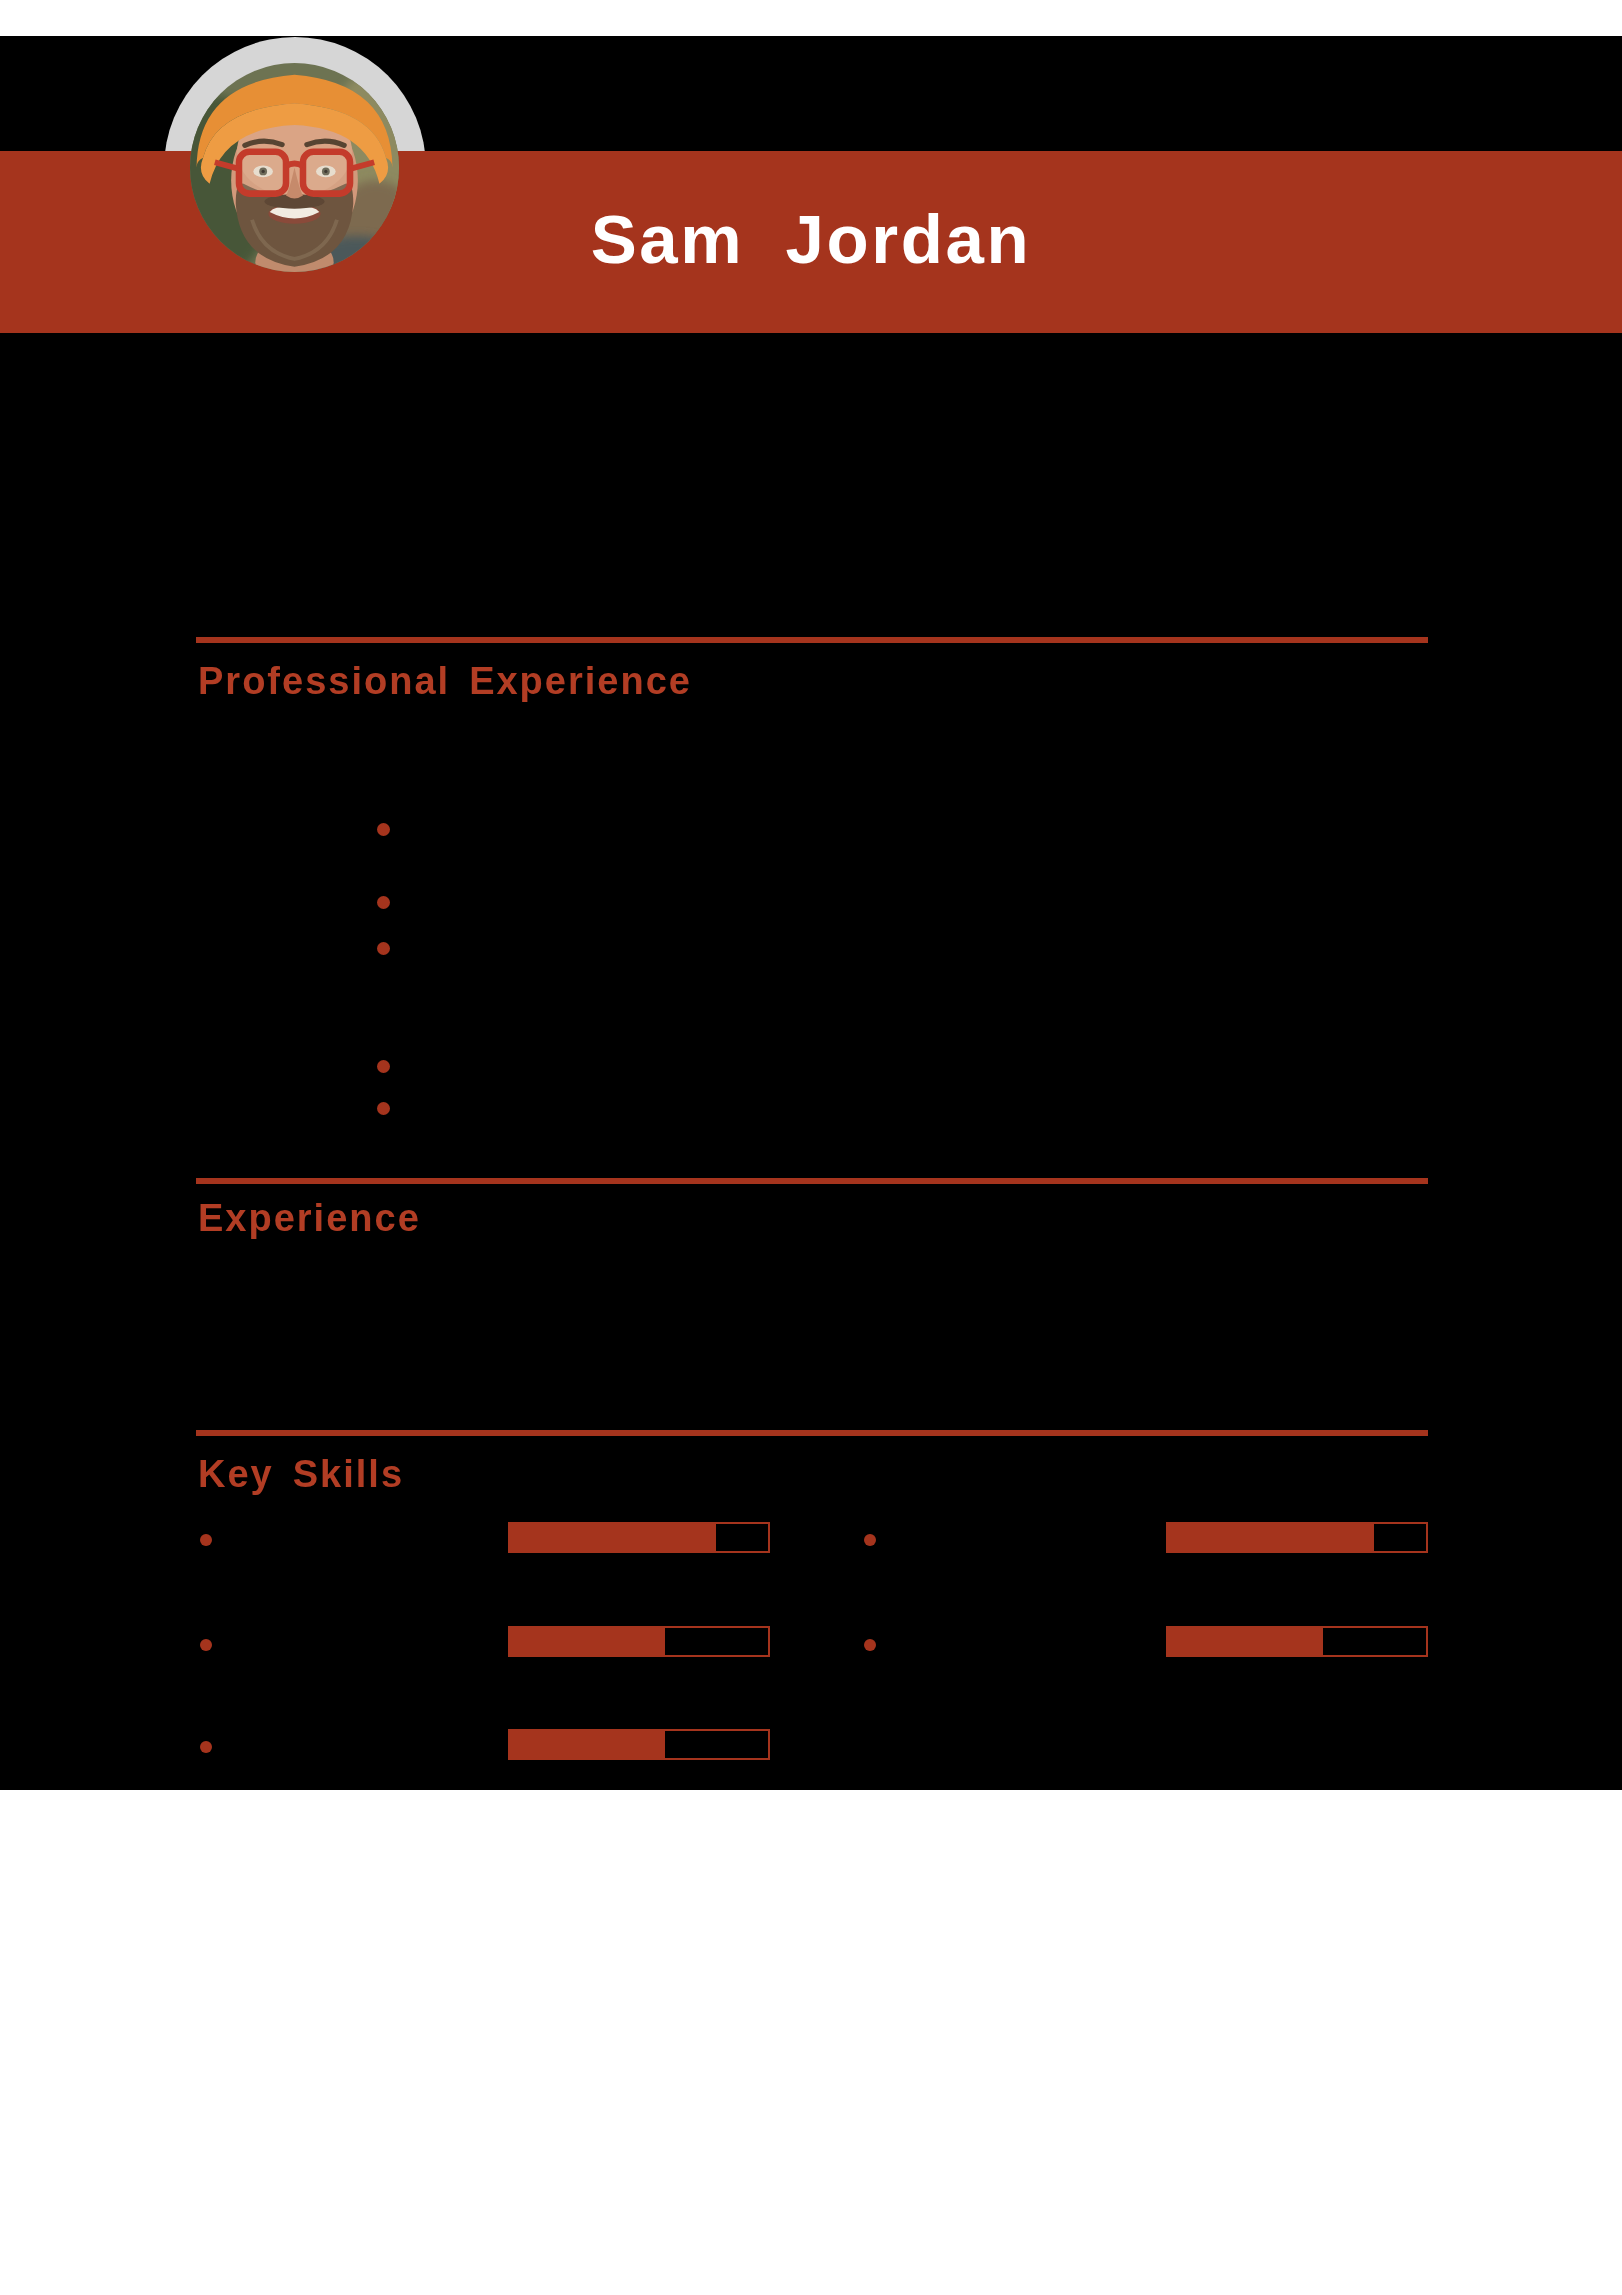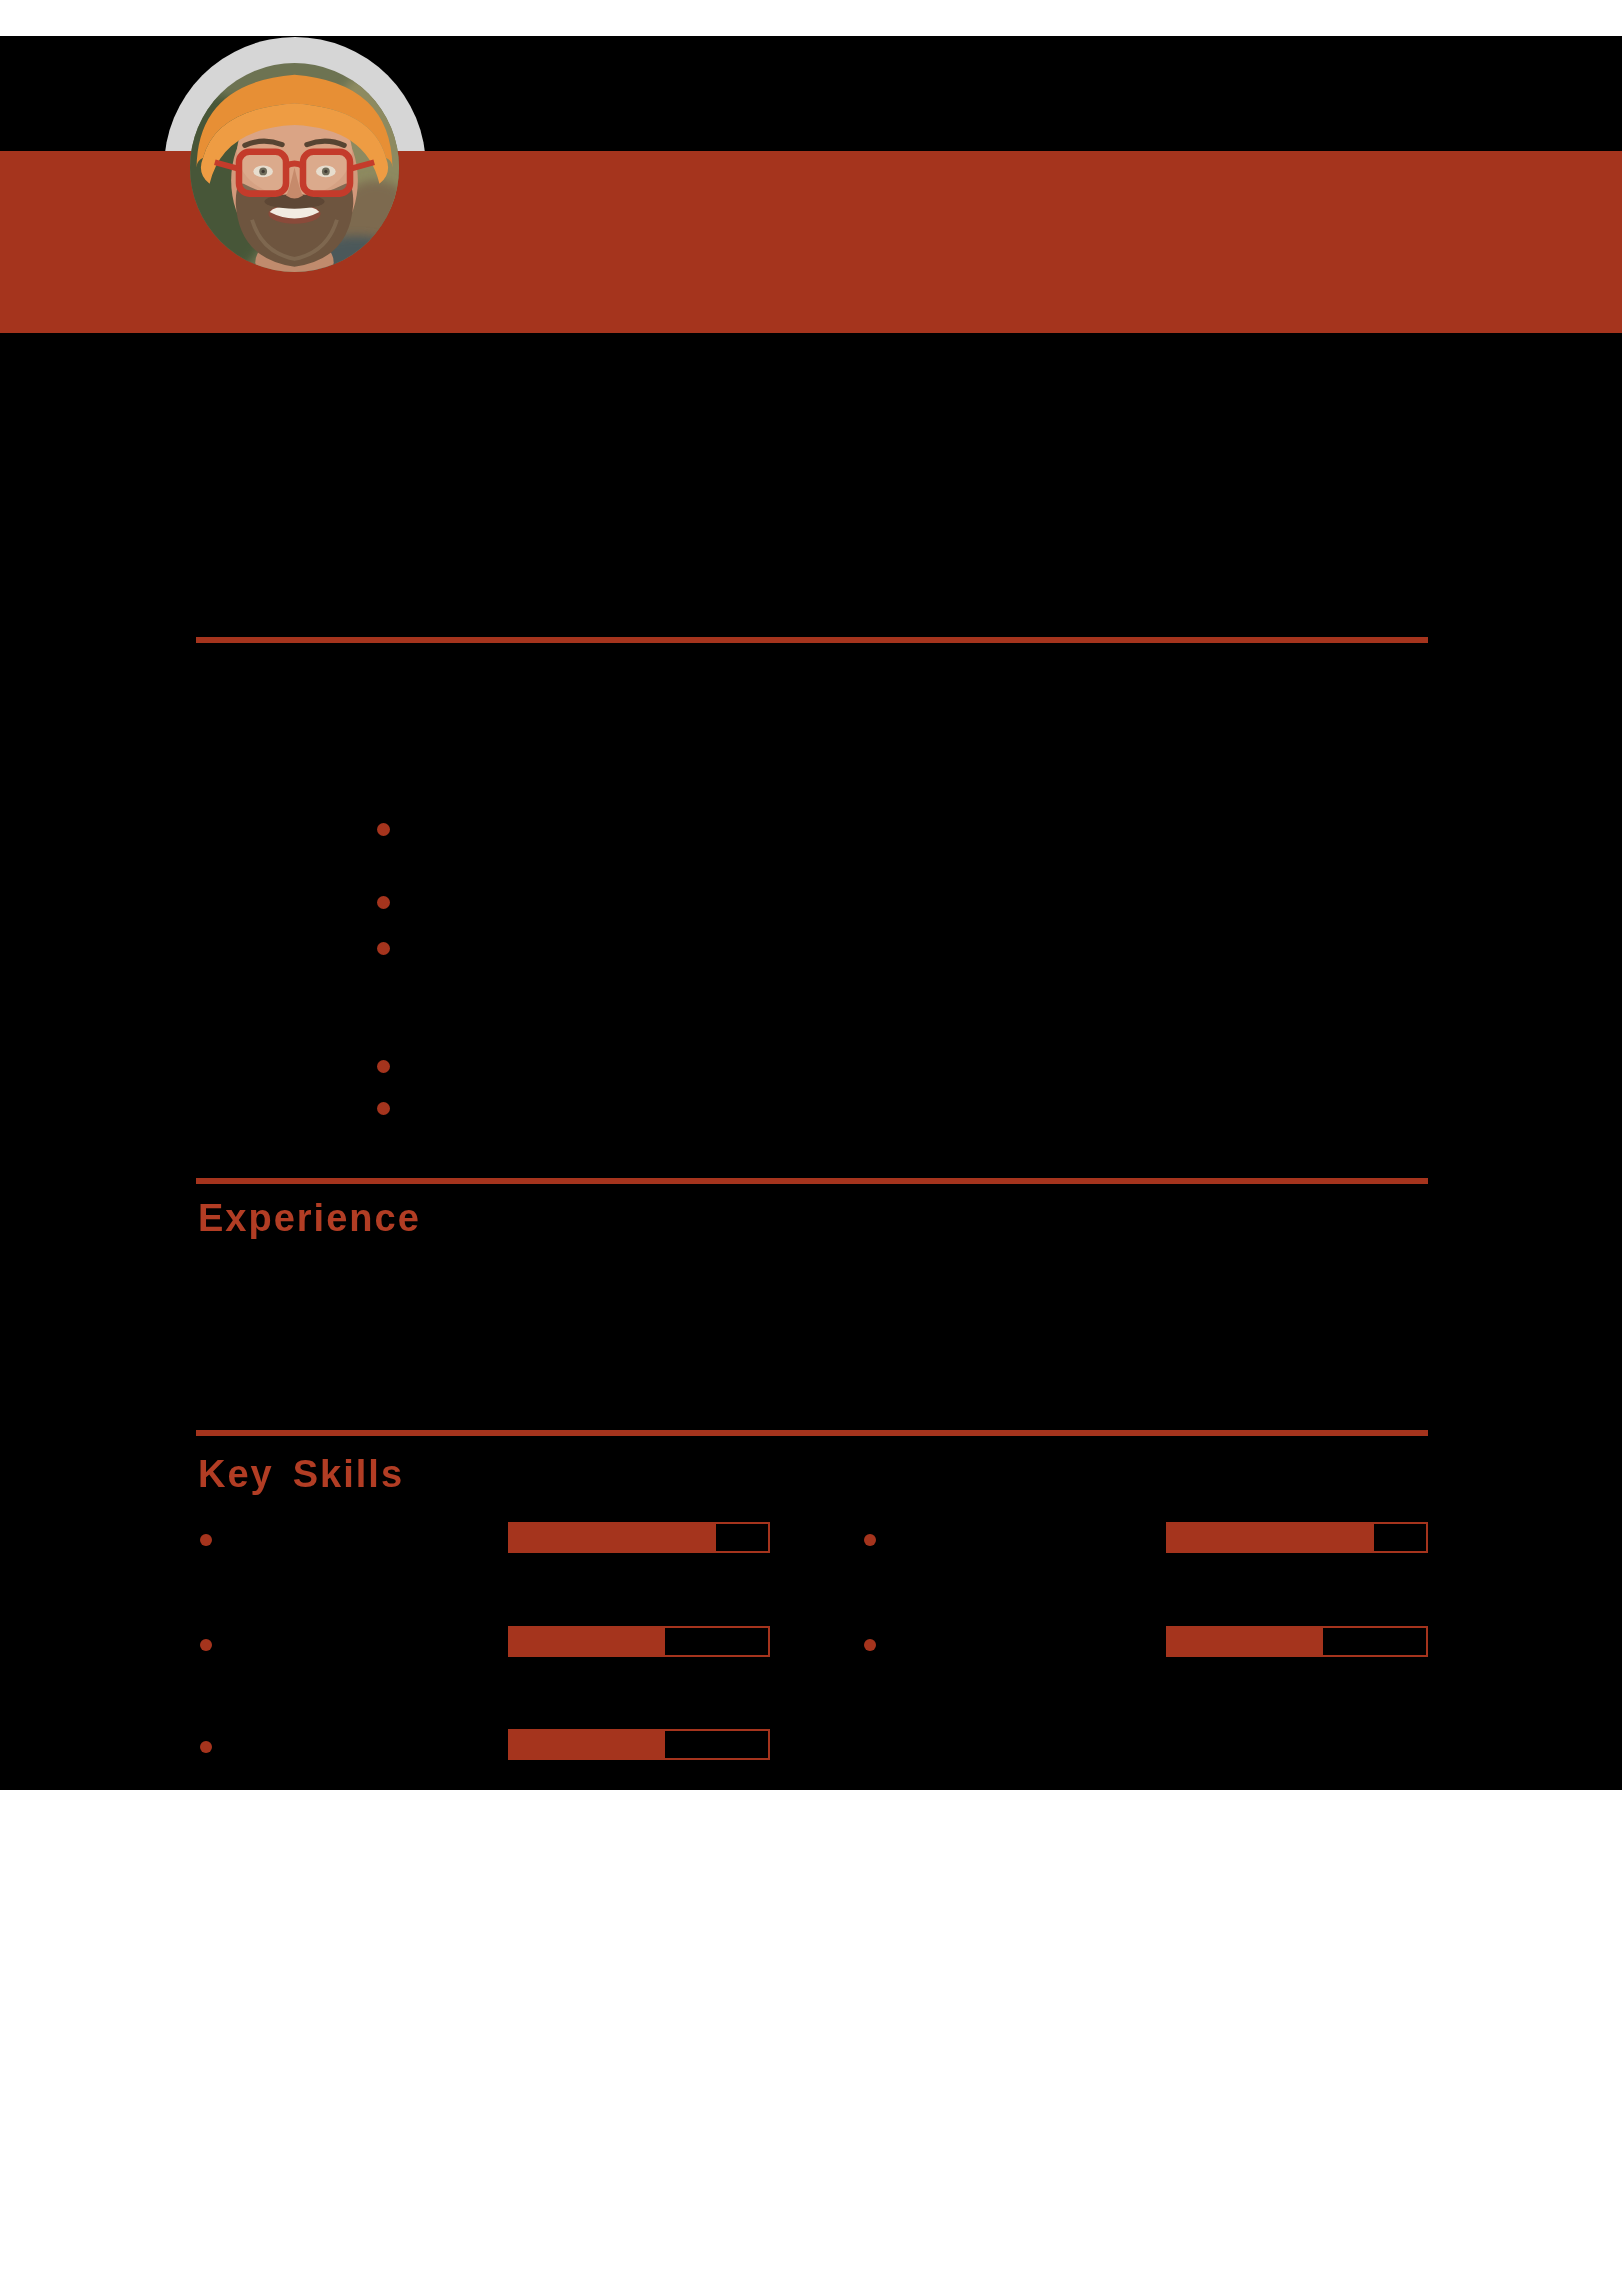--- a/index.html
+++ b/index.html
@@ -93,20 +93,21 @@
 <body>
 
 <div class="page">
 
   <div class="black-area"></div>
 
   <div class="avatar-ring"></div>
 
   <div class="name-band"></div>
 
+  <div class="name-title">Sam Jordan</div>
 
   <div class="avatar">
     <svg viewBox="0 0 320 320">
       <defs>
         <filter id="soft" x="-20%" y="-20%" width="140%" height="140%">
           <feGaussianBlur stdDeviation="7"></feGaussianBlur>
         </filter>
       </defs>
 
       <rect x="0" y="0" width="320" height="320" fill="#6d7352"></rect>
@@ -143,20 +144,21 @@
 
       <rect x="75" y="136" width="72" height="64" rx="16" fill="rgba(230,200,170,0.18)" stroke="#C43B2B" stroke-width="10"></rect>
       <rect x="173" y="136" width="72" height="64" rx="16" fill="rgba(230,200,170,0.18)" stroke="#C43B2B" stroke-width="10"></rect>
       <path d="M147,158 Q160,150 173,158" fill="none" stroke="#C43B2B" stroke-width="9"></path>
       <path d="M75,162 L38,152" stroke="#C43B2B" stroke-width="9"></path>
       <path d="M245,162 L282,152" stroke="#C43B2B" stroke-width="9"></path>
     </svg>
   </div>
 
   <div class="rule r1"></div>
+  <div class="section-heading h1">Professional Experience</div>
   <div class="dot exp b1"></div>
   <div class="dot exp b2"></div>
   <div class="dot exp b3"></div>
   <div class="dot exp b4"></div>
   <div class="dot exp b5"></div>
 
   <div class="rule r2"></div>
   <div class="section-heading h2">Experience</div>
 
   <div class="rule r3"></div>

